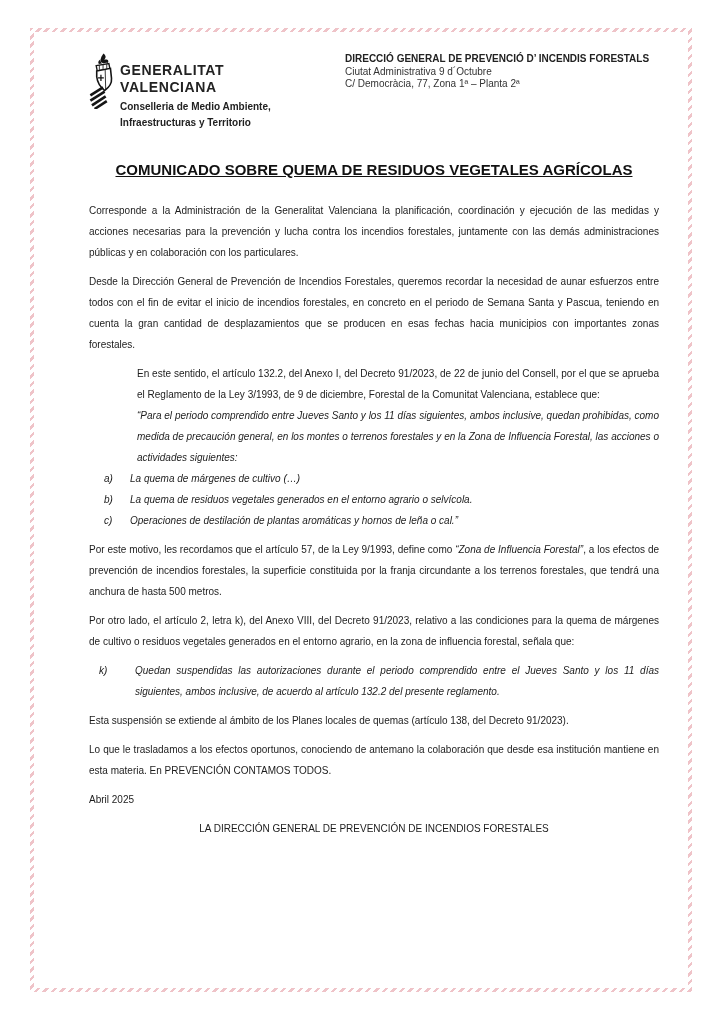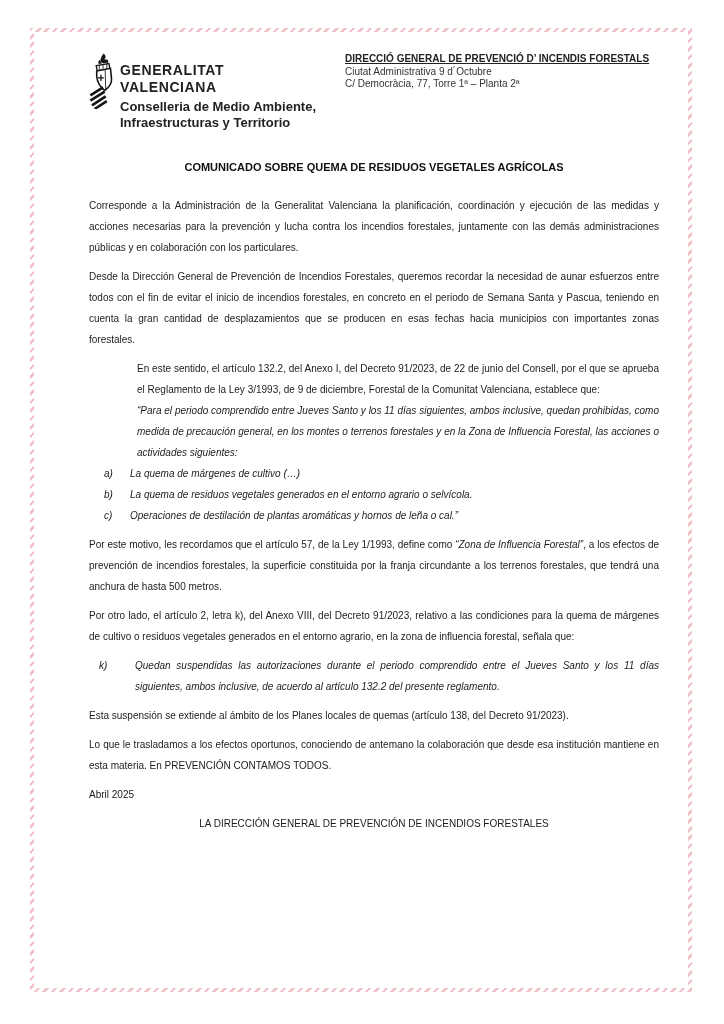--- a/index.html
+++ b/index.html
@@ -21,31 +21,31 @@
     overflow: hidden;
     background: #fff;
   }
 
   
   .header { display: flex; align-items: flex-start; }
   .logo-block { display: flex; align-items: flex-start; }
   .emblem { width: 26px; height: 56px; flex: 0 0 auto; margin-top: 0; }
   .logo-text { padding-left: 5px; padding-top: 9px; }
   .org { font-weight: bold; font-size: 14px; line-height: 17px; letter-spacing: 0.6px; color:#222; }
-  .dept { font-weight: bold; font-size: 13px; line-height: 11px; margin-top: 5px; color:#222; }
+  .dept { font-weight: bold; font-size: 10px; line-height: 11px; margin-top: 5px; color:#222; }
 
   .office-block { margin-left: auto; width: 314px; font-size: 10px; line-height: 12.5px; color:#333; }
-  .office-name { font-weight: bold; color:#222;text-decoration:underline; }
+  .office-name { font-weight: bold; color:#222; }
 
   
   .doc-title {
     margin-top: 33px;
-    font-size: 11px; font-weight: bold;
+    font-size: 15px; font-weight: bold;
     text-align: center; white-space: nowrap;
-    letter-spacing: 0px; color:#111;
+    letter-spacing: 0px; color:#111;text-decoration:underline;
   }
 
   
   .body-text { margin-top: 22px; font-size: 10px; line-height: 21px; text-align: justify; }
   .body-text p { margin: 0 0 8px 0; }
   .body-text p.tight { margin-bottom: 0; margin-left: 48px; }
   .italic { font-style: italic; }
 
   .qlist { margin: 0 0 8px 0; font-style: italic; }
   .qlist .li { display: flex; }
@@ -87,21 +87,21 @@
           <div class="org">GENERALITAT</div>
           <div class="org">VALENCIANA</div>
           <div class="dept">Conselleria de Medio Ambiente,</div>
           <div class="dept">Infraestructuras y Territorio</div>
         </div>
       </div>
 
       <div class="office-block">
         <div class="office-name">DIRECCIÓ GENERAL DE PREVENCIÓ D’ INCENDIS FORESTALS</div>
         <div class="office-addr">Ciutat Administrativa 9 d´Octubre</div>
-        <div class="office-addr">C/ Democràcia, 77, Torre 1ª – Planta 2ª</div>
+        <div class="office-addr">C/ Democràcia, 77, Zona 1ª – Planta 2ª</div>
       </div>
     </div>
 
     <h1 class="doc-title">COMUNICADO SOBRE QUEMA DE RESIDUOS VEGETALES AGRÍCOLAS</h1>
 
     <div class="body-text">
       <p>Corresponde a la Administración de la Generalitat Valenciana la planificación, coordinación y ejecución de las medidas y acciones necesarias para la prevención y lucha contra los incendios forestales, juntamente con las demás administraciones públicas y en colaboración con los particulares.</p>
       <p>Desde la Dirección General de Prevención de Incendios Forestales, queremos recordar la necesidad de aunar esfuerzos entre todos con el fin de evitar el inicio de incendios forestales, en concreto en el periodo de Semana Santa y Pascua, teniendo en cuenta la gran cantidad de desplazamientos que se producen en esas fechas hacia municipios con importantes zonas forestales.</p>
       <p class="tight">En este sentido, el artículo 132.2, del Anexo I, del Decreto 91/2023, de 22 de junio del Consell, por el que se aprueba el Reglamento de la Ley 3/1993, de 9 de diciembre, Forestal de la Comunitat Valenciana, establece que:</p>
       <p class="tight italic">“Para el periodo comprendido entre Jueves Santo y los 11 días siguientes, ambos inclusive, quedan prohibidas, como medida de precaución general, en los montes o terrenos forestales y en la Zona de Influencia Forestal, las acciones o actividades siguientes:</p>
@@ -114,21 +114,21 @@
         <div class="li">
           <span class="marker">b)</span>
           <span class="txt">La quema de residuos vegetales generados en el entorno agrario o selvícola.</span>
         </div>
         <div class="li">
           <span class="marker">c)</span>
           <span class="txt">Operaciones de destilación de plantas aromáticas y hornos de leña o cal.”</span>
         </div>
       </div>
 
-      <p><span>Por este motivo, les recordamos que el artículo 57, de la Ley 1/1993, define como </span><span class="italic">“Zona de Influencia Forestal”</span><span>, a los efectos de prevención de incendios forestales, la superficie constituida por la franja circundante a los terrenos forestales, que tendrá una anchura de hasta 500 metros.</span></p>
+      <p><span>Por este motivo, les recordamos que el artículo 57, de la Ley 9/1993, define como </span><span class="italic">“Zona de Influencia Forestal”</span><span>, a los efectos de prevención de incendios forestales, la superficie constituida por la franja circundante a los terrenos forestales, que tendrá una anchura de hasta 500 metros.</span></p>
 
       <p>Por otro lado, el artículo 2, letra k), del Anexo VIII, del Decreto 91/2023, relativo a las condiciones para la quema de márgenes de cultivo o residuos vegetales generados en el entorno agrario, en la zona de influencia forestal, señala que:</p>
 
       <div class="k-item">
         <span class="marker">k)</span>
         <span class="txt">Quedan suspendidas las autorizaciones durante el periodo comprendido entre el Jueves Santo y los 11 días siguientes, ambos inclusive, de acuerdo al artículo 132.2 del presente reglamento.</span>
       </div>
 
       <p>Esta suspensión se extiende al ámbito de los Planes locales de quemas (artículo 138, del Decreto 91/2023).</p>
       <p>Lo que le trasladamos a los efectos oportunos, conociendo de antemano la colaboración que desde esa institución mantiene en esta materia. En PREVENCIÓN CONTAMOS TODOS.</p>

